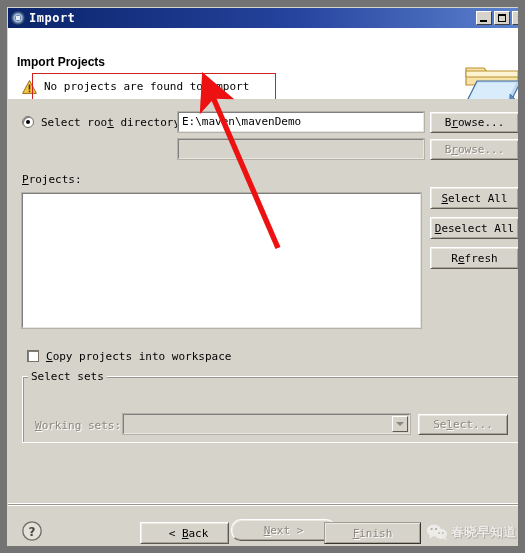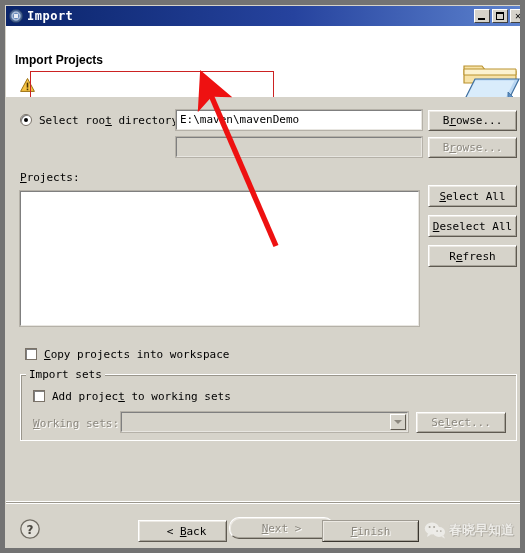--- a/index.html
+++ b/index.html
@@ -10,21 +10,21 @@
   body {
     font-family: "DejaVu Sans Mono", monospace;
     -webkit-font-smoothing: none;
   }
   .window {
     position: relative;
     width: 525px;
     height: 553px;
     box-sizing: border-box;
     background: #d6d3ca;
-    border: 5px solid #737373;
+    border: 7px solid #737373;
     overflow: hidden;
   }
 
   
   .titlebar {
     position: absolute;
     left: 1px; top: 1px;
     width: 523px; height: 20px;
     background: linear-gradient(to right, #0a246a 0%, #26439e 55%, #5f85d0 100%);
     display: flex;
@@ -355,20 +355,21 @@
   <div class="header">
     <div class="header-title">Import Projects</div>
 
     <svg class="warn-icon" viewBox="0 0 15 14">
       <polygon points="7.5,0.5 14.4,13.4 0.6,13.4" fill="#f6c344" stroke="#9a6f11" stroke-width="1"></polygon>
       <rect x="6.7" y="4.6" width="1.6" height="5" fill="#4a3505"></rect>
       <rect x="6.7" y="10.6" width="1.6" height="1.6" fill="#4a3505"></rect>
     </svg>
 
     <div class="msg-box"></div>
+    <div class="msg-text">No projects are found to import</div>
 
     <svg class="folder-icon" viewBox="0 0 60 54">
       <path d="M3 10 h18 l4 5 h30 v12 h-52 z" fill="#f7e3a8" stroke="#b9922f" stroke-width="1.2"></path>
       <path d="M3 13 h52 v6 h-52 z" fill="#fdf3d0" stroke="#b9922f" stroke-width="1"></path>
       <path d="M2 47 l12 -24 h44 l-12 24 z" fill="#b9d6f2" stroke="#3f6f9e" stroke-width="1.2"></path>
       <path d="M4 45 l10.5 -20.5 h39 l-10.5 20.5 z" fill="#d9ecfb" stroke="none"></path>
       <path d="M47 36 l9 9 h-9 z" fill="#5d8fc4" stroke="#3f6f9e" stroke-width="0.8"></path>
     </svg>
   </div>
 
@@ -404,26 +405,22 @@
     <div class="btn" style="left:422px; top:148px; width:89px; height:22px;">
       <span><span>R</span><u>e</u><span>fresh</span></span>
     </div>
 
     <div class="cb-row" style="left:19px; top:249px;">
       <div class="checkbox"></div>
       <div class="lbl"><u>C</u><span>opy projects into workspace</span></div>
     </div>
 
     <div class="group" style="left:14px; top:277px; width:497px; height:67px;"></div>
-    <div class="group-label" style="left:20px; top:271px;">Import sets</div>
-
-    <div class="cb-row" style="left:27px; top:291px;">
-      <div class="checkbox"></div>
-      <div class="lbl"><span>Add projec</span><u>t</u><span> to working sets</span></div>
-    </div>
+    <div class="group-label" style="left:20px; top:271px;">Select sets</div>
+
 
     <div class="lbl dis" style="position:absolute; left:27px; top:320px; margin-left:0; color:#8c887f; text-shadow:1px 1px 0 #fff;"><u>W</u><span>orking sets:</span></div>
 
     <div class="combo" style="left:115px; top:315px; width:287px; height:20px;">
       <div class="combo-arrow"></div>
     </div>
 
     <div class="btn disabled" style="left:410px; top:315px; width:90px; height:21px;">
       <span><span>Se</span><u>l</u><span>ect...</span></span>
     </div>

